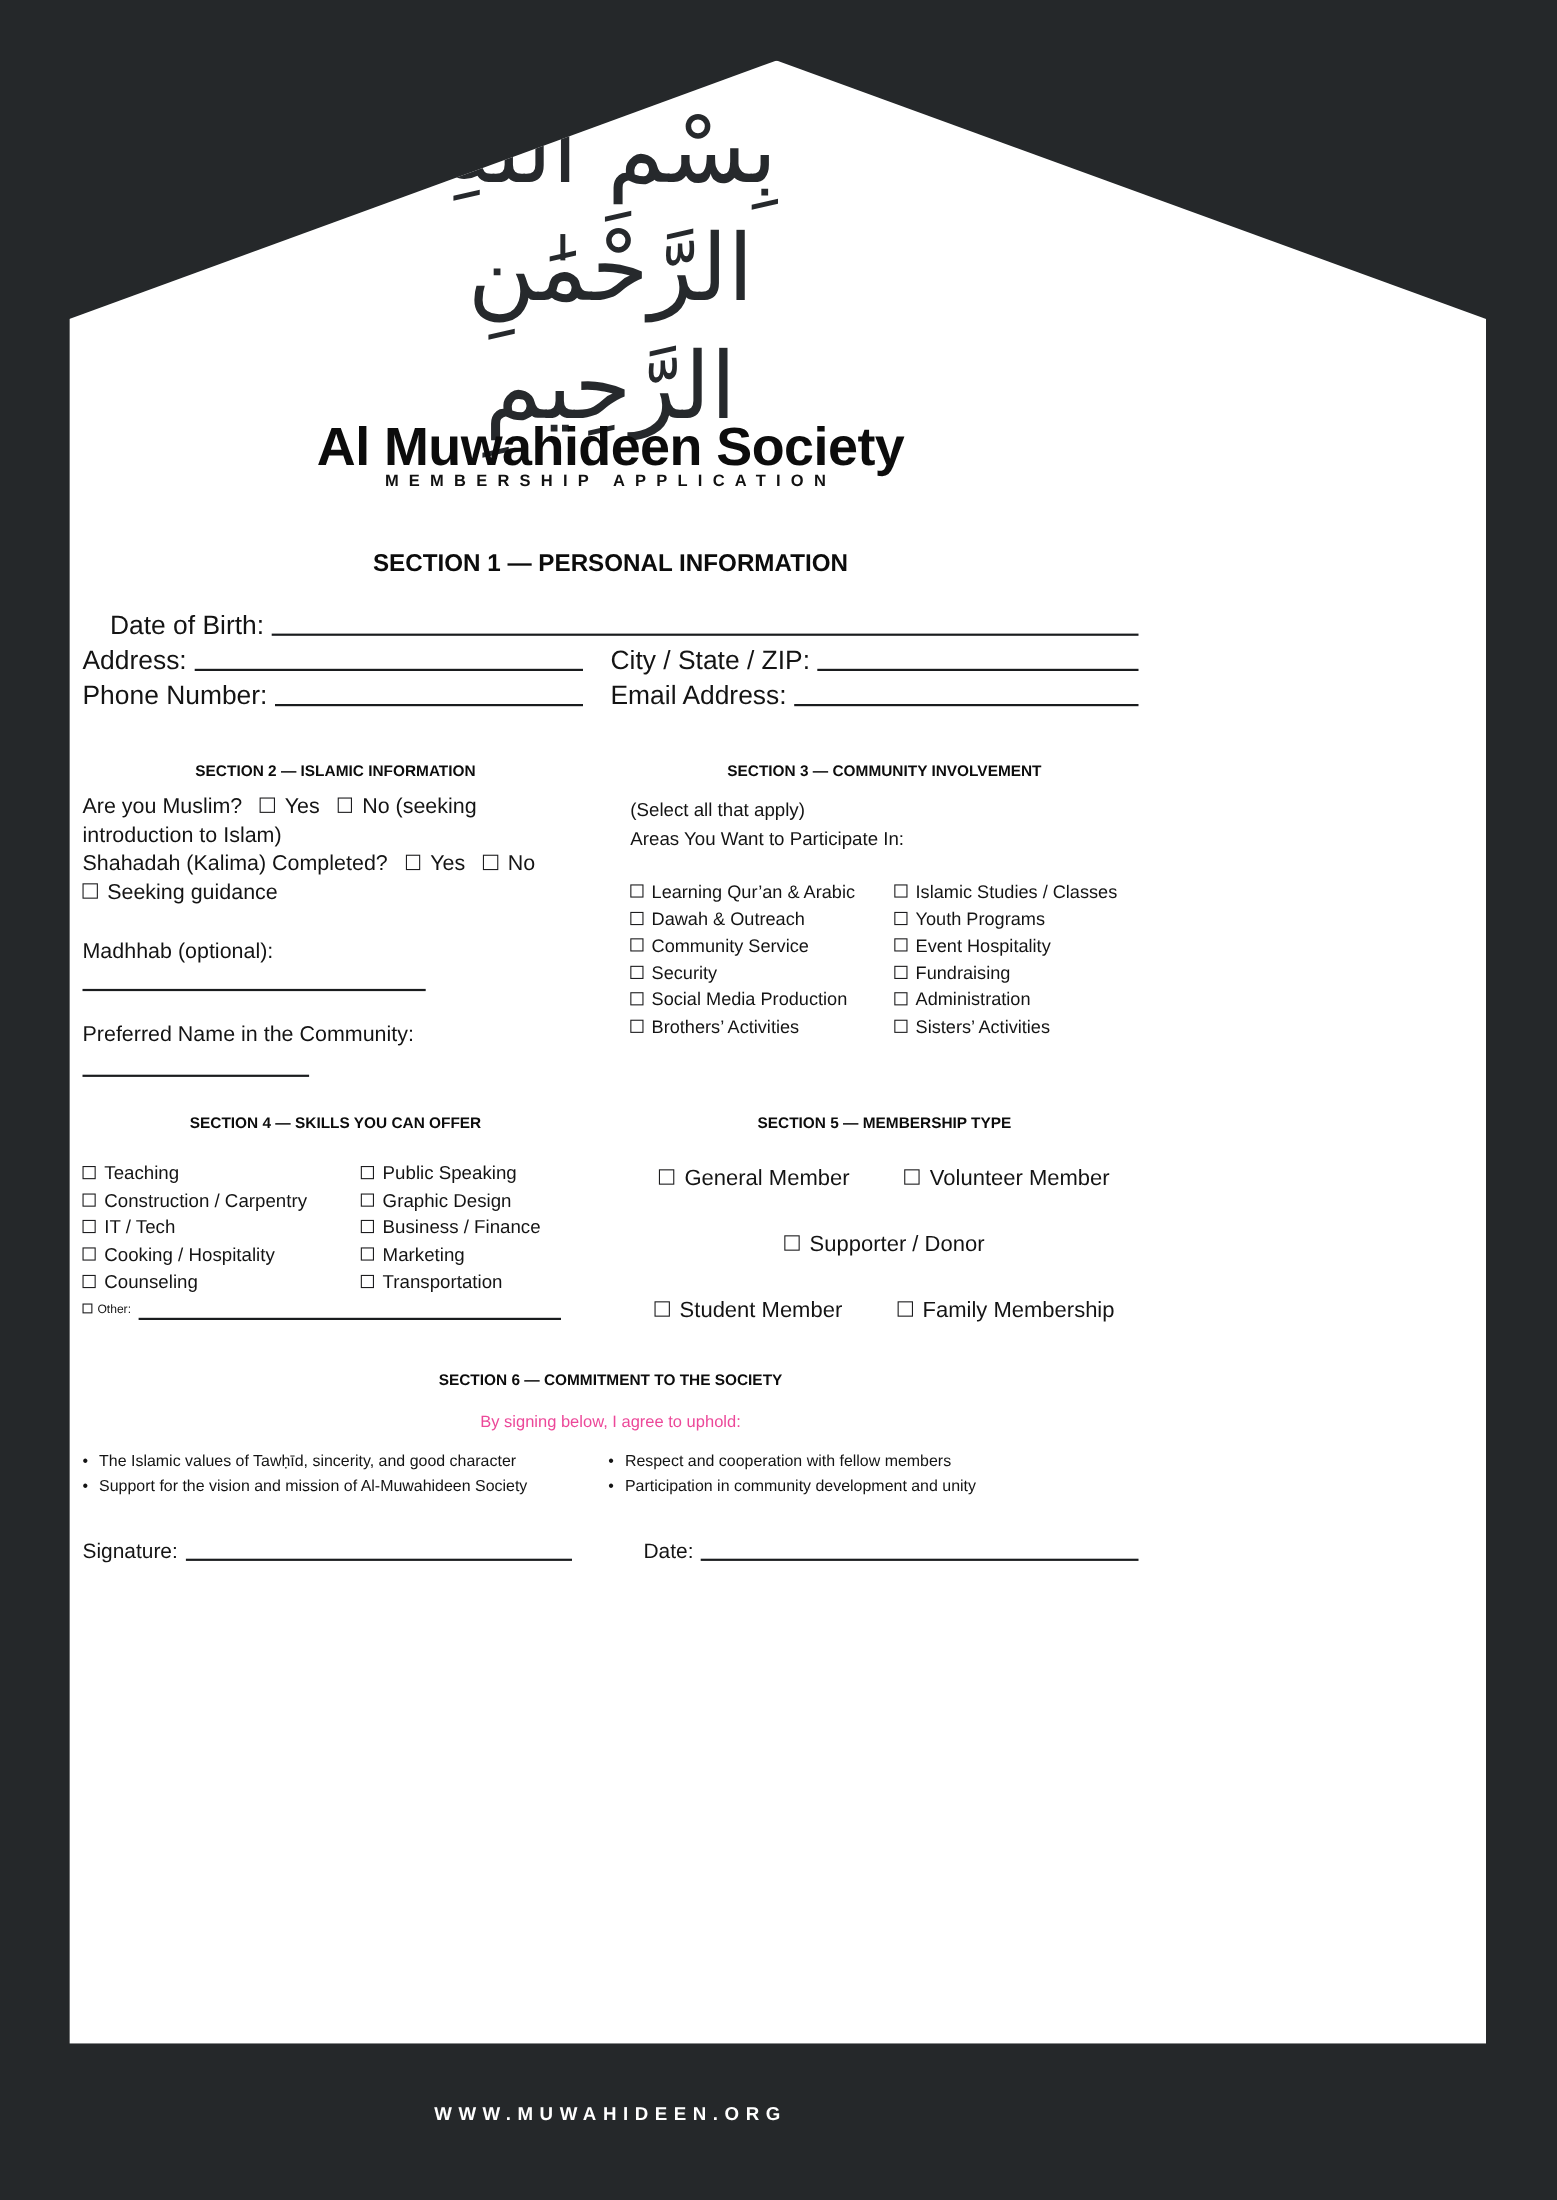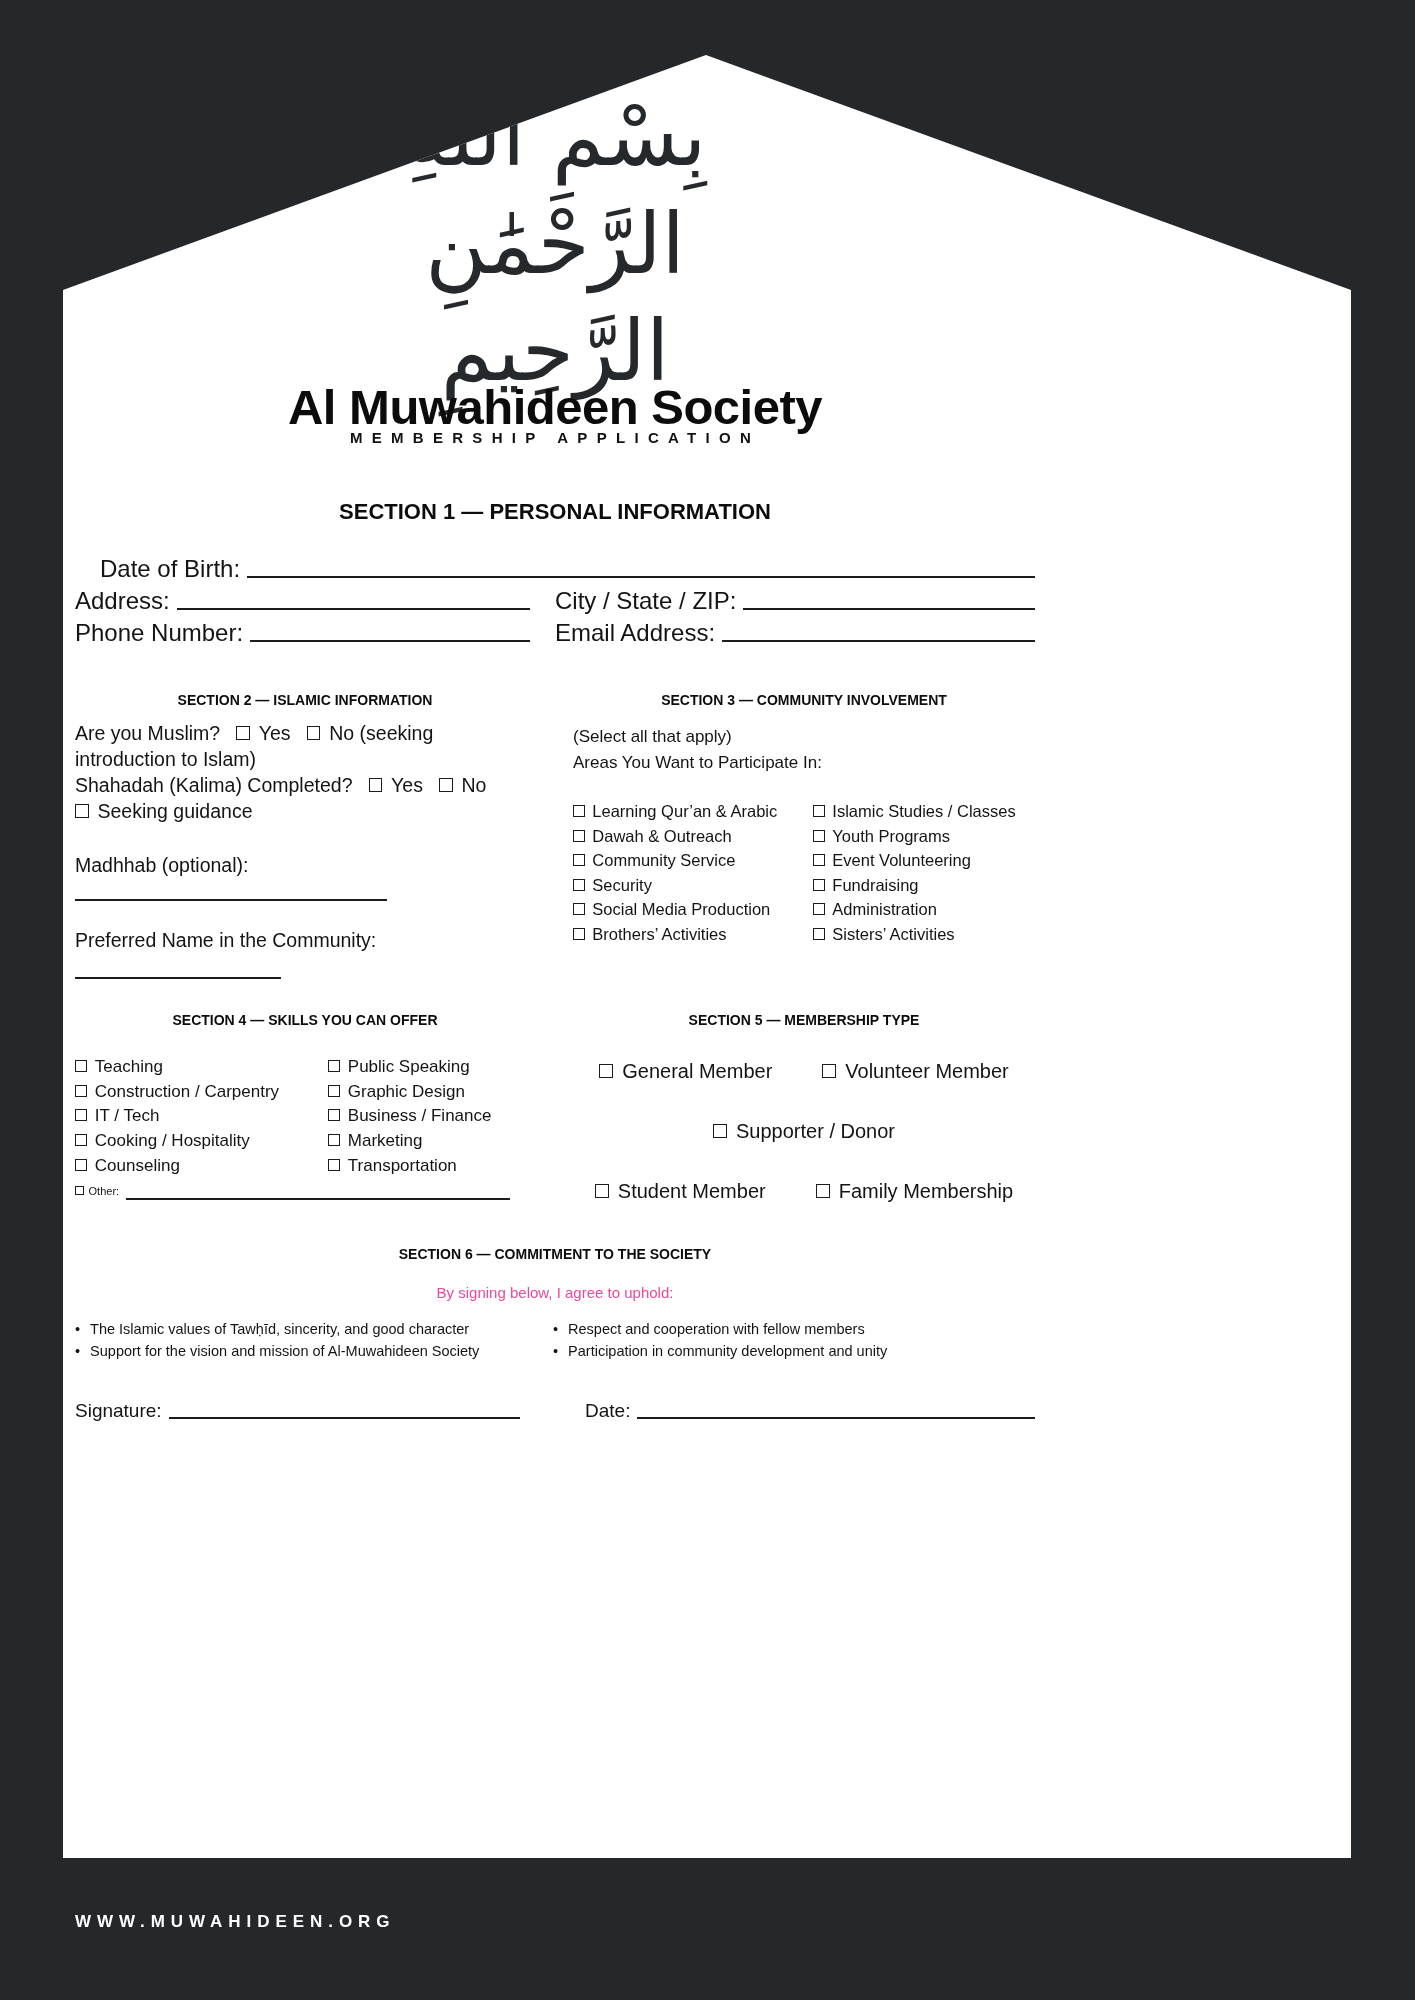--- a/index.html
+++ b/index.html
@@ -64,21 +64,21 @@
   .s6-intro{margin-top:22px;text-align:center;font-size:15px;color:#ec4899;}
   .s6-bullets{margin-top:17px;display:flex;}
   .s6c1{width:478px;}
   .s6c2{flex:1;}
   .blt-row{display:flex;font-size:14.5px;line-height:22px;}
   .blt{margin:0 10px 0 0;}
   .sig{position:absolute;top:1345px;left:0;width:100%;display:flex;font-size:19px;line-height:22px;}
   .sig-left{width:445px;display:flex;}
   .sp65{width:65px;}
   .sig-right{flex:1;display:flex;}
-  .site-footer{position:absolute;top:1912px;left:75px;width:960px;text-align:left;
+  .site-footer{position:absolute;top:1912px;left:75px;width:960px;text-align:center;
     color:#ffffff;font-weight:700;font-size:17px;letter-spacing:0.35em;}
 </style>
 </head>
 <body>
 
 <div class="panel">
   <div class="content">
 
     <div class="bismillah">بِسْمِ اللَّهِ الرَّحْمَٰنِ الرَّحِيمِ</div>
     <div class="title">Al Muwahideen Society</div>
@@ -153,21 +153,21 @@
             <div class="cbi"><span class="cb"></span><span>Learning Qur’an &amp; Arabic</span></div>
             <div class="cbi"><span class="cb"></span><span>Dawah &amp; Outreach</span></div>
             <div class="cbi"><span class="cb"></span><span>Community Service</span></div>
             <div class="cbi"><span class="cb"></span><span>Security</span></div>
             <div class="cbi"><span class="cb"></span><span>Social Media Production</span></div>
             <div class="cbi"><span class="cb"></span><span>Brothers’ Activities</span></div>
           </div>
           <div class="s3c2">
             <div class="cbi"><span class="cb"></span><span>Islamic Studies / Classes</span></div>
             <div class="cbi"><span class="cb"></span><span>Youth Programs</span></div>
-            <div class="cbi"><span class="cb"></span><span>Event Volunteering</span></div>
+            <div class="cbi"><span class="cb"></span><span>Event Hospitality</span></div>
             <div class="cbi"><span class="cb"></span><span>Fundraising</span></div>
             <div class="cbi"><span class="cb"></span><span>Administration</span></div>
             <div class="cbi"><span class="cb"></span><span>Sisters’ Activities</span></div>
           </div>
         </div>
       </div>
     </div>
 
     <div class="s45">
       <div class="colA">

